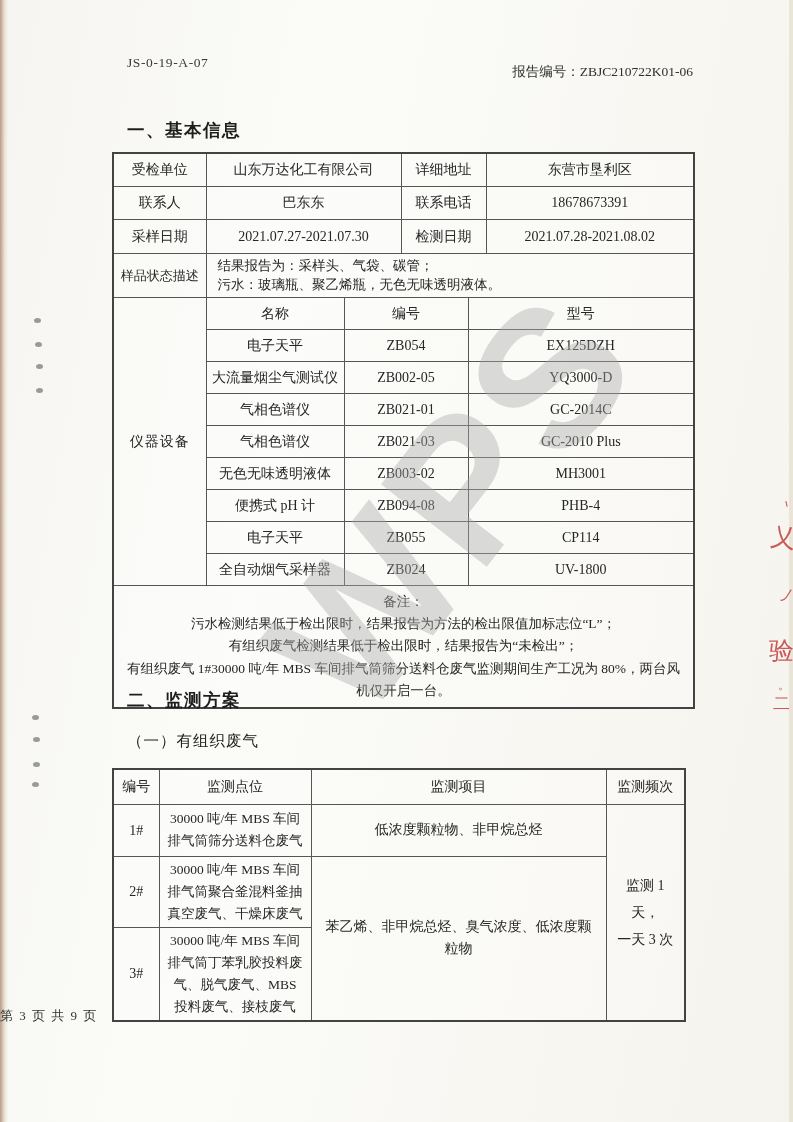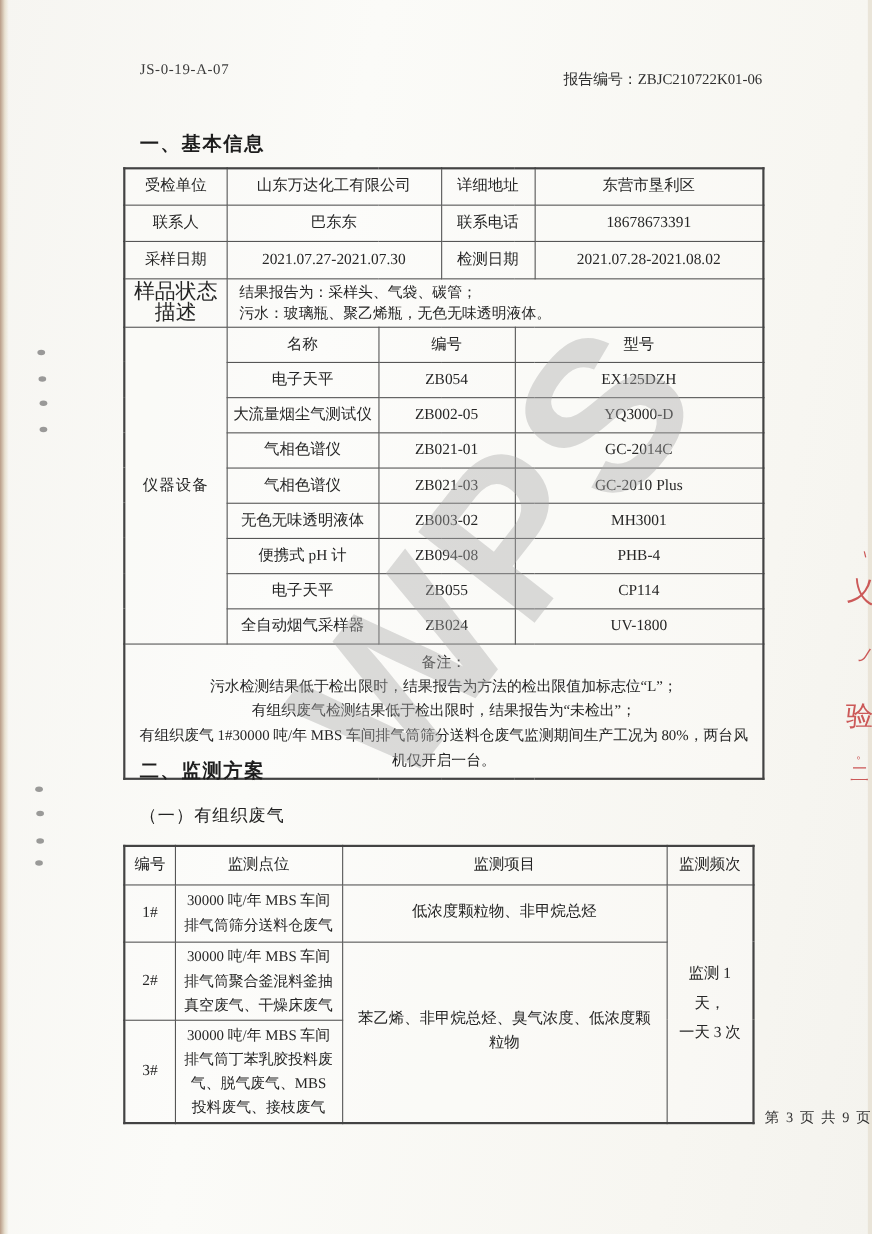--- a/index.html
+++ b/index.html
@@ -40,21 +40,21 @@
   .remarks-cell { height:105px; text-align:center; vertical-align:top;
     padding:5px 12px 4px 12px; font-size:13.5px; line-height:22.4px; }
   .eq-label { font-size:14px; letter-spacing:1px; }
   .plan-hdr td { height:35px; }
   .plan-r1 td { height:52px; }
   .plan-r2 td { height:66px; }
   .plan-r3 td { height:74px; }
   .point-cell { font-size:13.5px; line-height:22px; padding:2px 6px;margin-top:24px; }
   .items-cell { font-size:14px; line-height:22px; padding:2px 8px; }
   .freq-cell  { font-size:14px; line-height:27px; padding:2px 4px; }
-  .doc-footer { position:absolute; left:0; top:1007px; width:793px; text-align:right;
+  .doc-footer { position:absolute; left:0; top:1007px; width:793px; text-align:left;
     font-size:13px; letter-spacing:1.5px; color:#333; }
   .watermark { position:absolute; left:140px; top:330px; width:620px; height:345px;
     display:flex; align-items:center; justify-content:center;
     transform:rotate(-52deg); font-family:"Liberation Sans",sans-serif;
     font-weight:bold; font-size:195px; letter-spacing:6px;
     color:#a9a9a9; opacity:.40; pointer-events:none; z-index:5; }
   .bdot { position:absolute; width:7px; height:5px; background:#5c5c5c;
     border-radius:50%; opacity:.6; filter:blur(.4px); }
   .bd0 { left:34px; top:318px; } .bd1 { left:35px; top:342px; }
   .bd2 { left:36px; top:364px; } .bd3 { left:36px; top:388px; }
@@ -106,21 +106,21 @@
       <td colspan="2">联系电话</td>
       <td>18678673391</td>
     </tr>
     <tr class="r34">
       <td>采样日期</td>
       <td colspan="2">2021.07.27-2021.07.30</td>
       <td colspan="2">检测日期</td>
       <td>2021.07.28-2021.08.02</td>
     </tr>
     <tr class="r38">
-      <td style="font-size:19px;margin-top:48px;">样品状态描述</td>
+      <td style="font-size:13px;margin-top:48px;">样品状态描述</td>
       <td colspan="5" class="cell-left sample-cell">
         <div>结果报告为：采样头、气袋、碳管；</div>
         <div>污水：玻璃瓶、聚乙烯瓶，无色无味透明液体。</div>
       </td>
     </tr>
     <tr class="r32">
       <td rowspan="9" class="eq-label">仪器设备</td>
       <td>名称</td>
       <td colspan="2">编号</td>
       <td colspan="2">型号</td>

